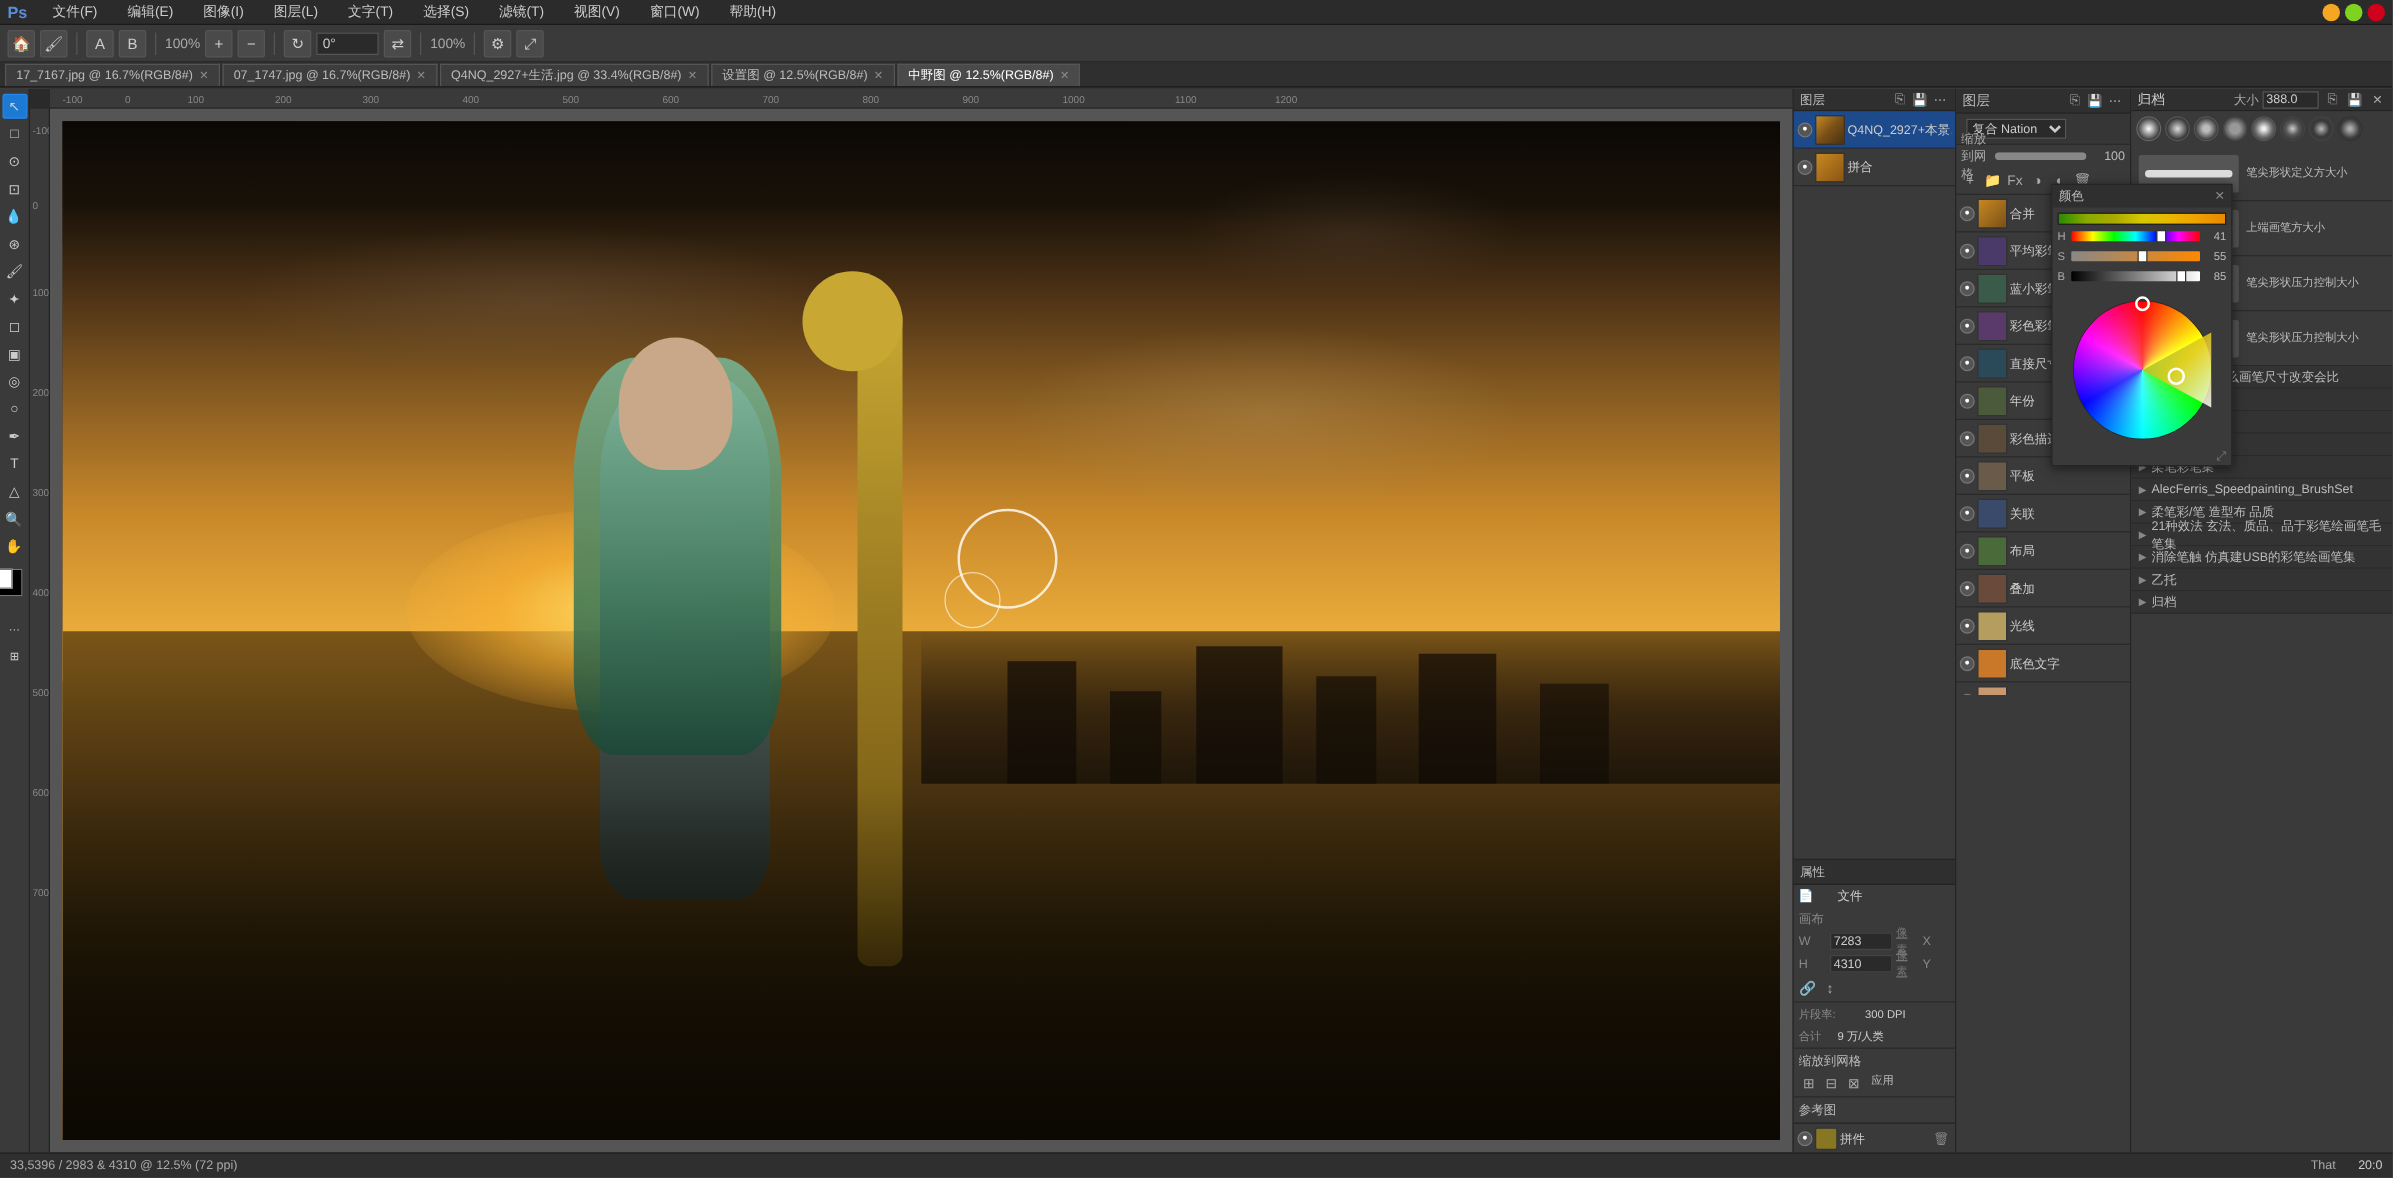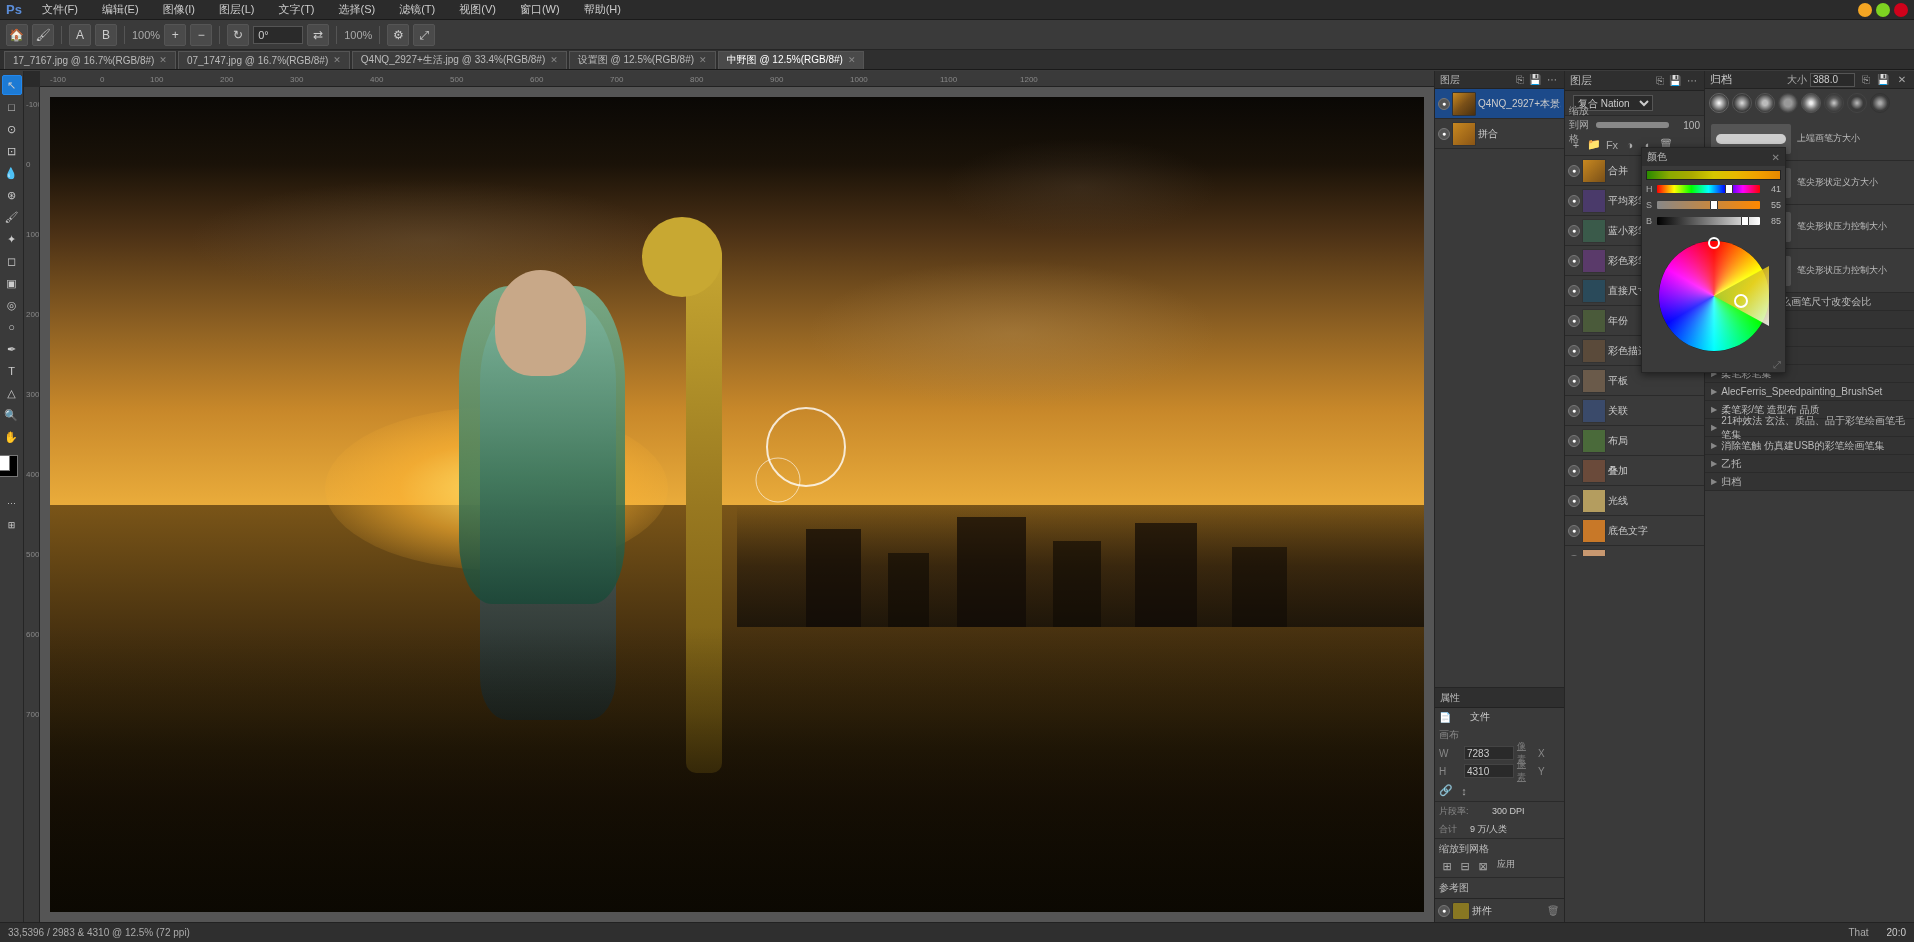--- a/index.html
+++ b/index.html
@@ -1111,29 +1111,29 @@
         <div class="brush-dot" style="width:20px;height:20px;background:radial-gradient(circle,#bbb 20%,transparent 70%);border:1px solid #555;"></div>
         <div class="brush-dot" style="width:20px;height:20px;background:radial-gradient(circle,#999 30%,transparent 80%);border:1px solid #444;"></div>
         <div class="brush-dot" style="width:20px;height:20px;background:radial-gradient(circle,#eee 10%,rgba(200,200,200,0.4) 50%,transparent 80%);border:1px solid #555;"></div>
         <div class="brush-dot" style="width:20px;height:20px;background:radial-gradient(circle,#ccc 0%,rgba(160,160,160,0.3) 40%,transparent 70%);border:1px solid #444;"></div>
         <div class="brush-dot" style="width:20px;height:20px;background:radial-gradient(circle,#bbb 0%,transparent 50%);border:1px solid #444;"></div>
         <div class="brush-dot" style="width:20px;height:20px;background:radial-gradient(circle,#aaa 10%,transparent 60%);border:1px solid #333;"></div>
       </div>
 
       <div class="brush-list-item">
         <div class="brush-preview">
-          <div class="brush-stroke" style="height:10px;background:rgba(220,220,220,0.9);border-radius:5px;"></div>
-        </div>
-        <span style="font-size:9px;color:#bbb;">上端画笔方大小</span>
+          <div class="brush-stroke" style="height:6px;background:rgba(255,255,255,0.8);border-radius:3px;"></div>
+        </div>
+        <span style="font-size:9px;color:#bbb;">笔尖形状定义方大小</span>
       </div>
       <div class="brush-list-item">
         <div class="brush-preview">
-          <div class="brush-stroke" style="height:6px;background:rgba(255,255,255,0.8);border-radius:3px;"></div>
-        </div>
-        <span style="font-size:9px;color:#bbb;">笔尖形状定义方大小</span>
+          <div class="brush-stroke" style="height:10px;background:rgba(220,220,220,0.9);border-radius:5px;"></div>
+        </div>
+        <span style="font-size:9px;color:#bbb;">上端画笔方大小</span>
       </div>
       <div class="brush-list-item">
         <div class="brush-preview">
           <div class="brush-stroke" style="height:8px;background:linear-gradient(90deg,rgba(255,255,255,0.4),rgba(255,255,255,0.9),rgba(255,255,255,0.4));border-radius:4px;"></div>
         </div>
         <span style="font-size:9px;color:#bbb;">笔尖形状压力控制大小</span>
       </div>
       <div class="brush-list-item">
         <div class="brush-preview">
           <div class="brush-stroke" style="height:8px;background:linear-gradient(90deg,rgba(200,200,200,0.3),rgba(200,200,200,0.8),rgba(200,200,200,0.3));border-radius:4px;"></div>

